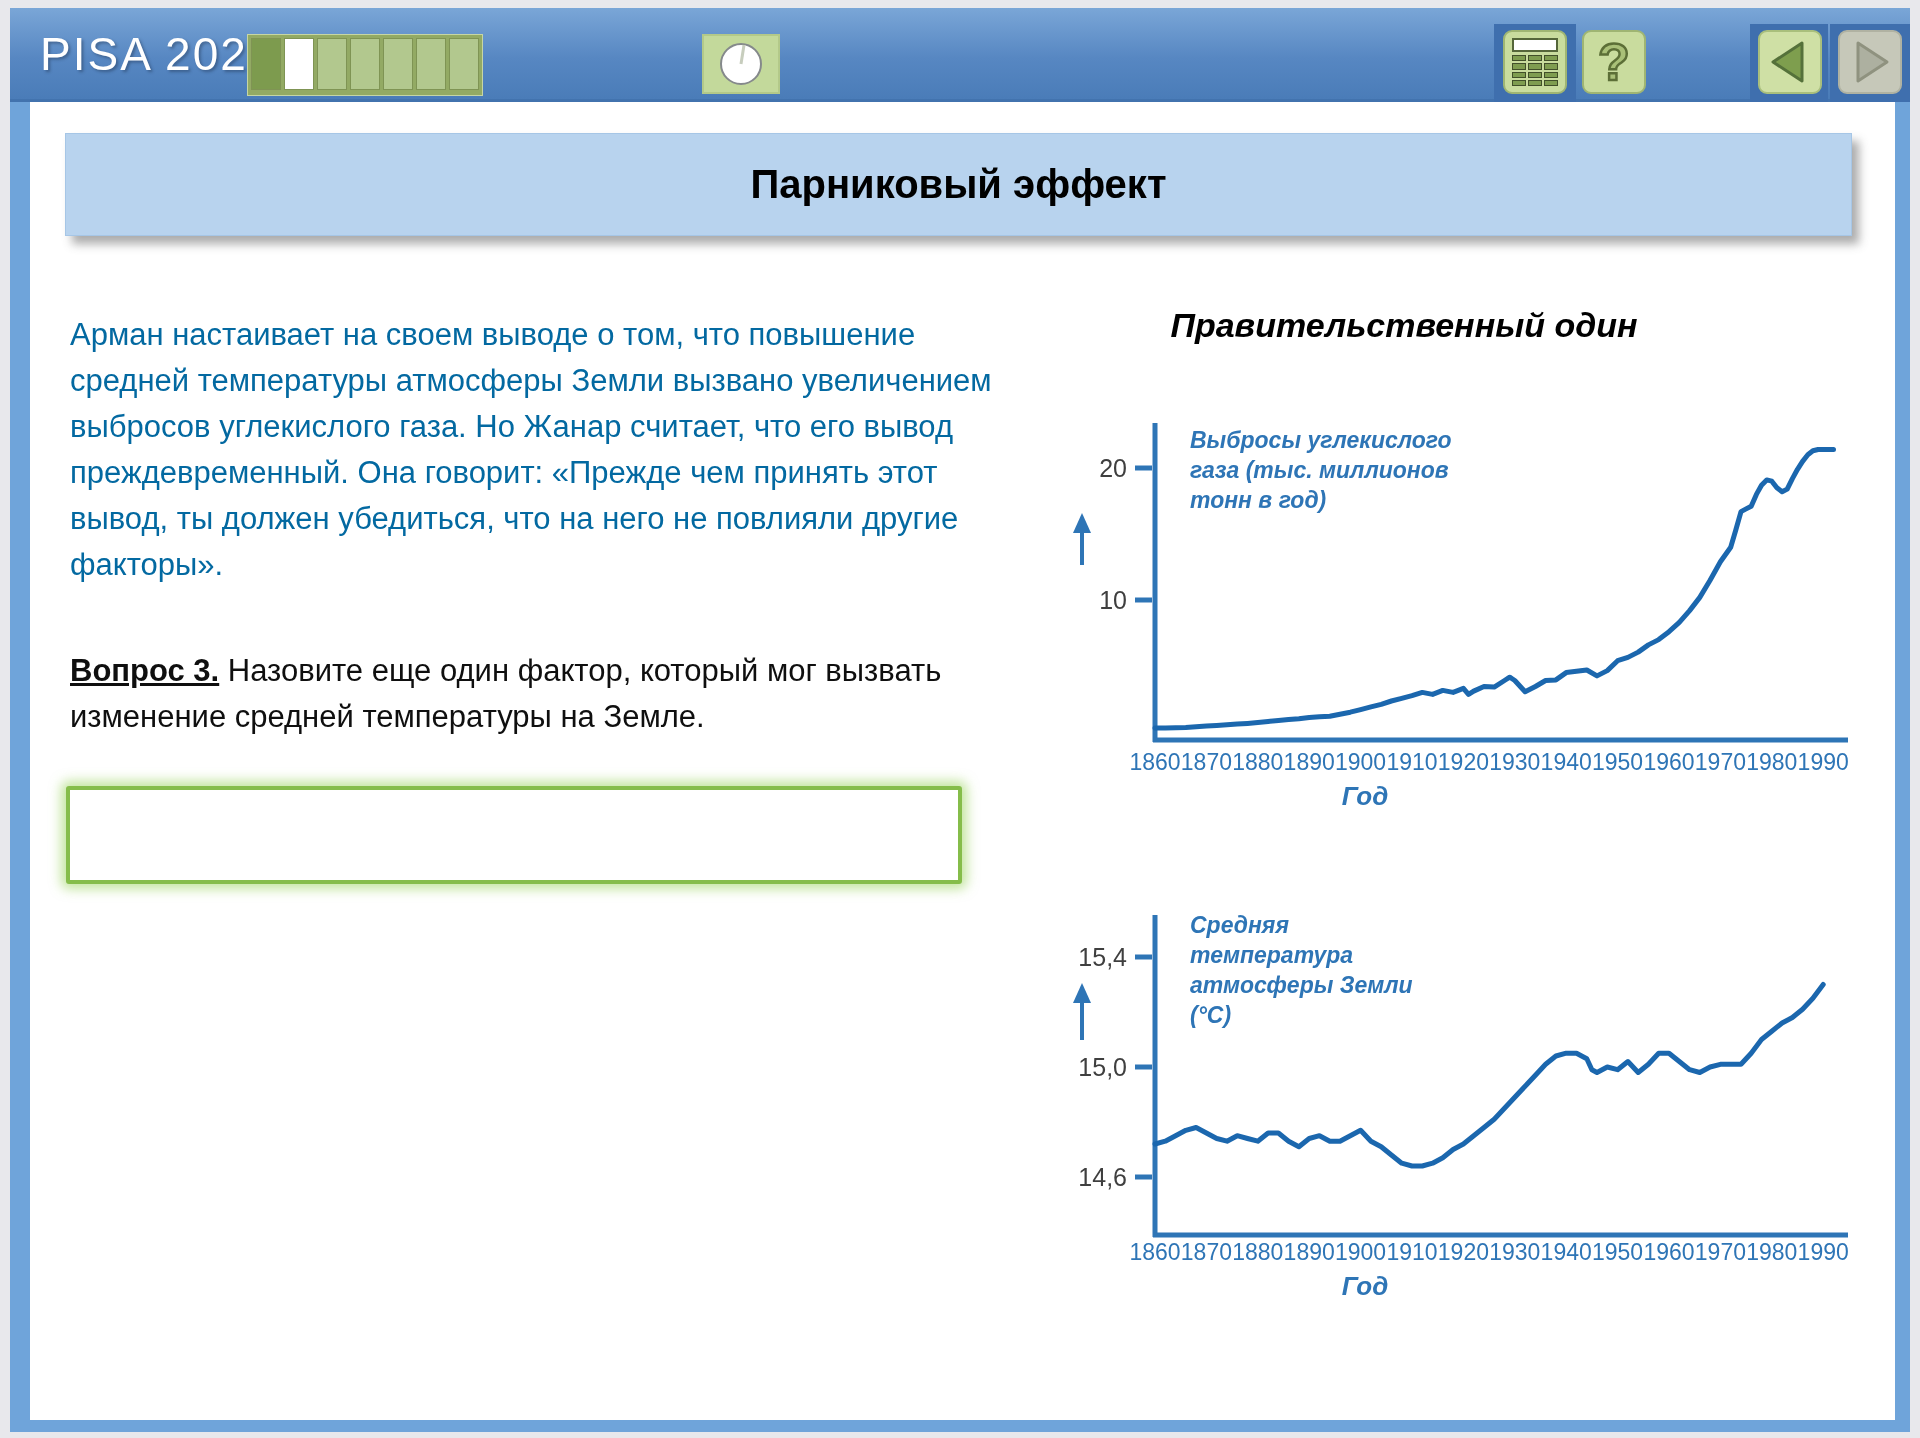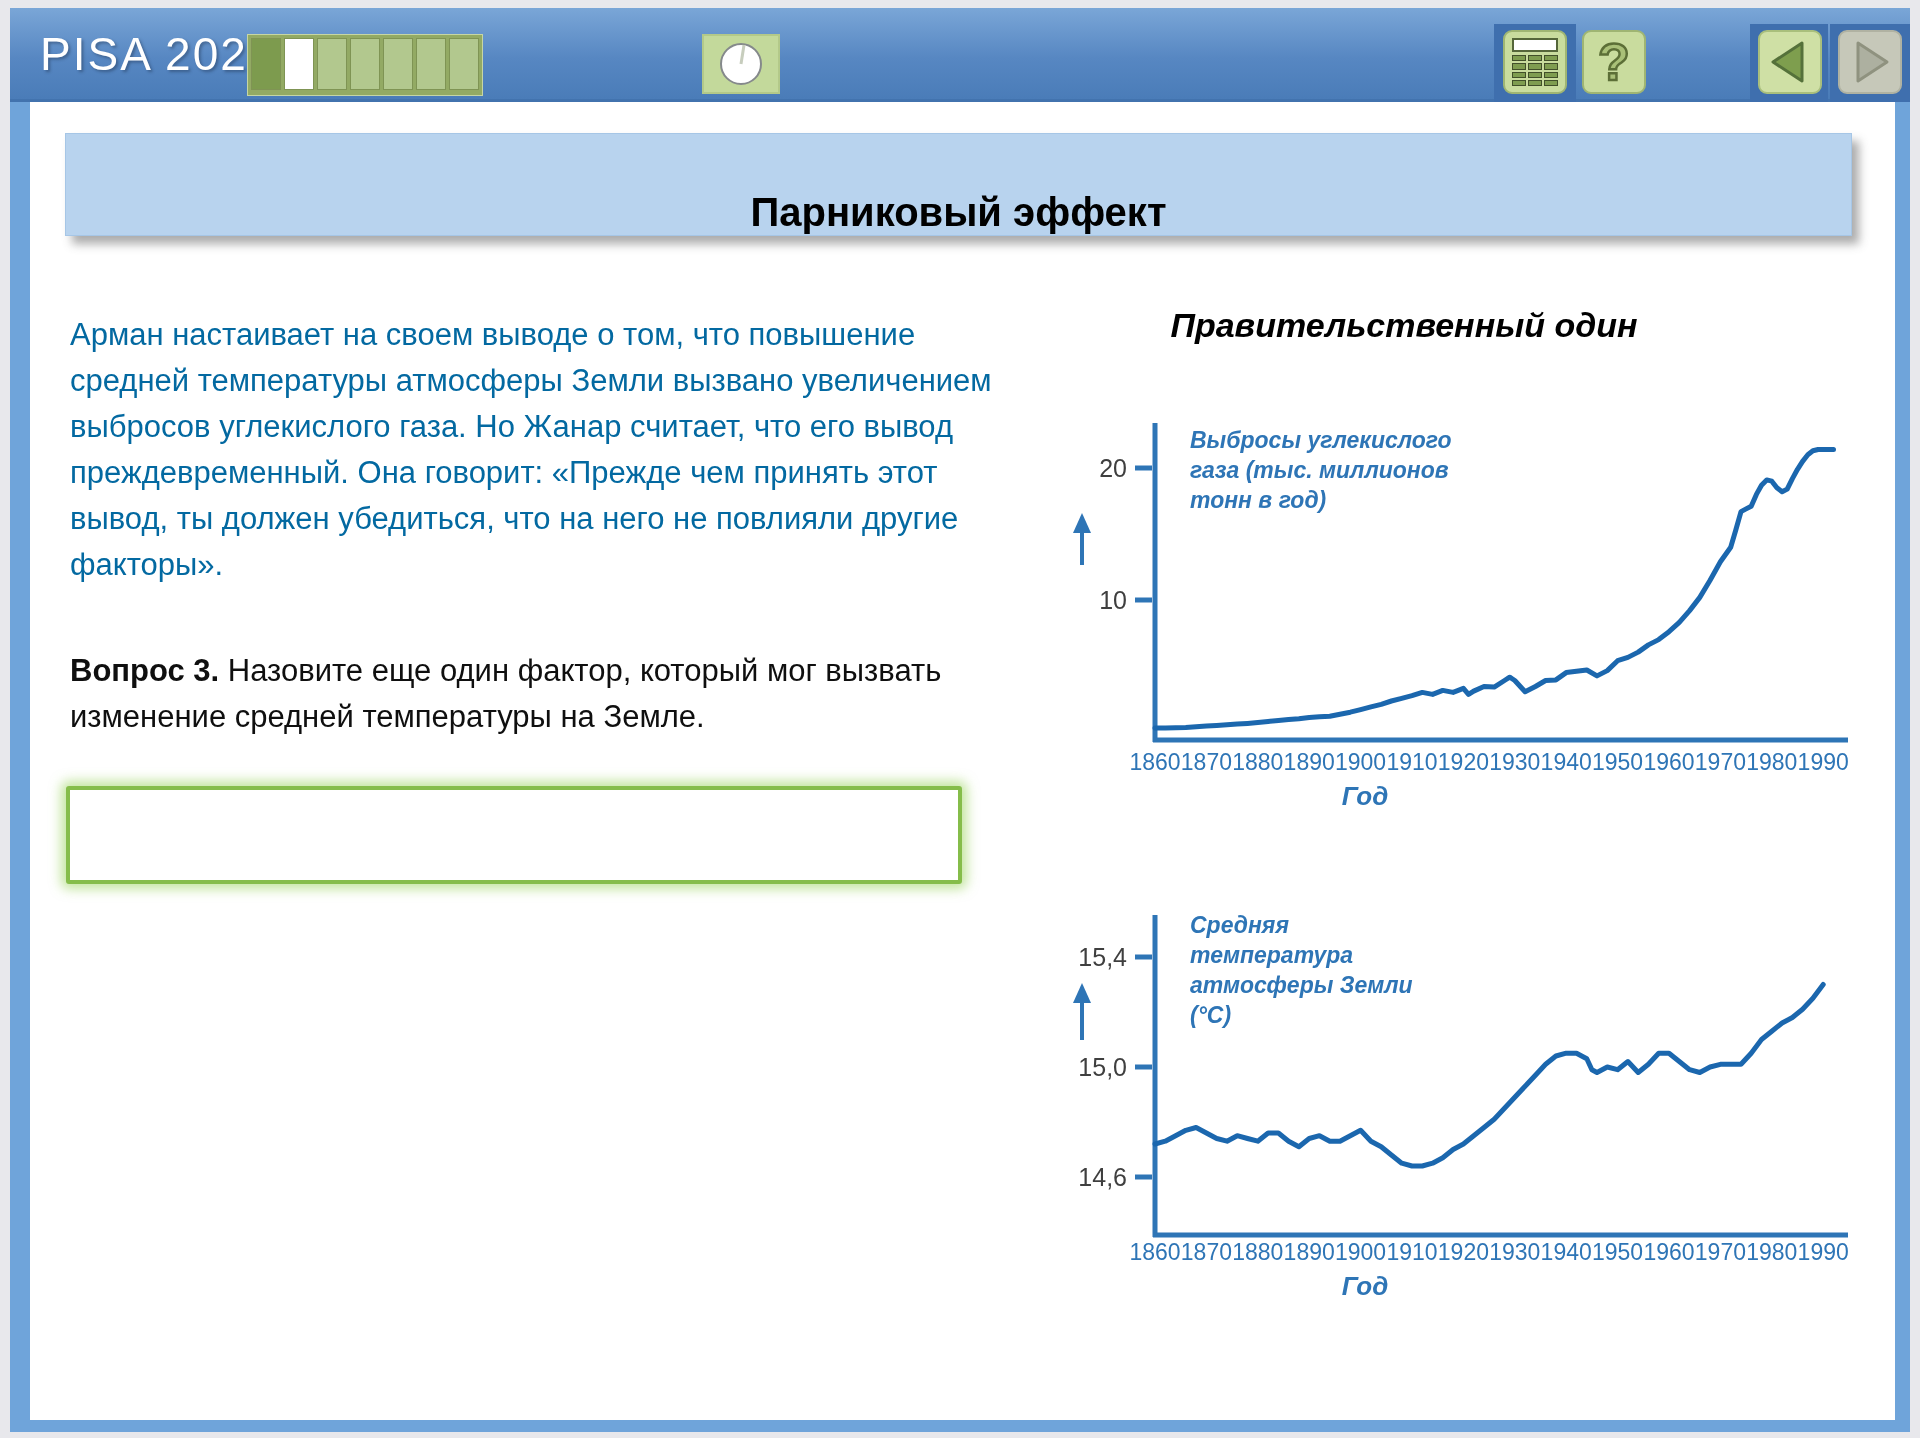--- a/index.html
+++ b/index.html
@@ -41,29 +41,29 @@
   .fwd  { left:1828px; background:#c6c8b9; border:2px solid #b0b2a2; }
 
   
   .frame { position:absolute; left:10px; top:102px; width:1900px; height:1330px; background:#6fa4da; z-index:1; }
   .content { position:absolute; left:20px; right:15px; top:0; bottom:12px; background:#ffffff; }
 
   
   .banner { position:absolute; left:65px; top:133px; width:1787px; height:103px; z-index:2;
     background:#b8d3ee; border:1px solid #a6c6e6;
     box-shadow:7px 8px 9px rgba(70,70,70,.45);
-    display:flex; align-items:flex-end; justify-content:center; }
+    display:flex; align-items:center; justify-content:center; }
   .banner-title { font-size:40px; font-weight:bold; color:#000; }
 
   
   .stimulus { position:absolute; left:70px; top:312px; width:925px; z-index:2;
     font-size:31px; line-height:46px; color:#0369a1; }
   .question { position:absolute; left:70px; top:648px; width:925px; z-index:2;
     font-size:31px; line-height:46px; color:#0f0f0f; }
-  .question b { font-weight:bold; }
+  .question b { font-weight:bold;text-decoration:underline; }
   .answer { position:absolute; left:66px; top:786px; width:896px; height:98px; z-index:2;
     border:4px solid #85bd4a; border-radius:3px; background:#fff; resize:none; outline:none;
     box-shadow:0 0 12px 5px rgba(146,208,80,.55);
     font-family:inherit; font-size:28px; padding:10px 14px; color:#111; }
 
   
   .charts-header { position:absolute; left:1104px; top:306px; width:600px; z-index:2;
     text-align:center; font-size:34px; font-weight:bold; font-style:italic; color:#000; }
   .chart { position:absolute; left:1040px; z-index:2; }
   #chart-0 { top:413px; width:820px; height:402px; }

